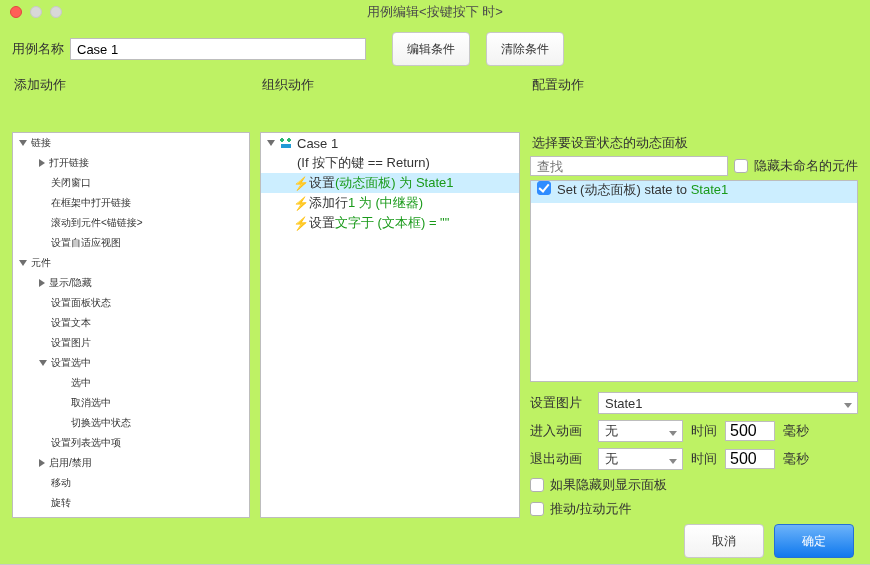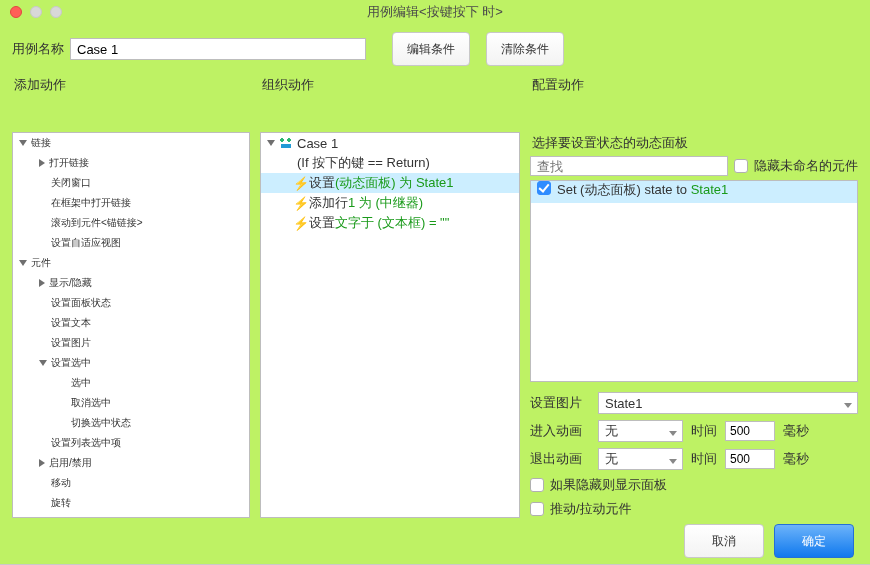--- a/index.html
+++ b/index.html
@@ -140,21 +140,21 @@
     position:relative; font-size:13px;
   }
   .select::after {
     content:""; position:absolute; right:5px; top:50%;
     border-left:4px solid transparent; border-right:4px solid transparent;
     border-top:5px solid #888;
   }
   .state-select { flex:1; }
   .anim-select { width:85px; }
   .small-label { color:#333; }
-  .num-input { width:50px; height:20px; border:1px solid #bdbdbd; background:#fff; padding:2px 4px; font-size:12px; }
+  .num-input { width:50px; height:20px; border:1px solid #bdbdbd; background:#fff; padding:2px 4px; font-size:16px; }
   .unit { color:#333; }
   .check-row { display:flex; align-items:center; gap:6px; }
 
   .footer {
     height: 46px;
     display:flex; align-items:center; justify-content:flex-end;
     gap:10px; padding:0 16px;
   }
 
   .panel::-webkit-scrollbar { width:14px; }

